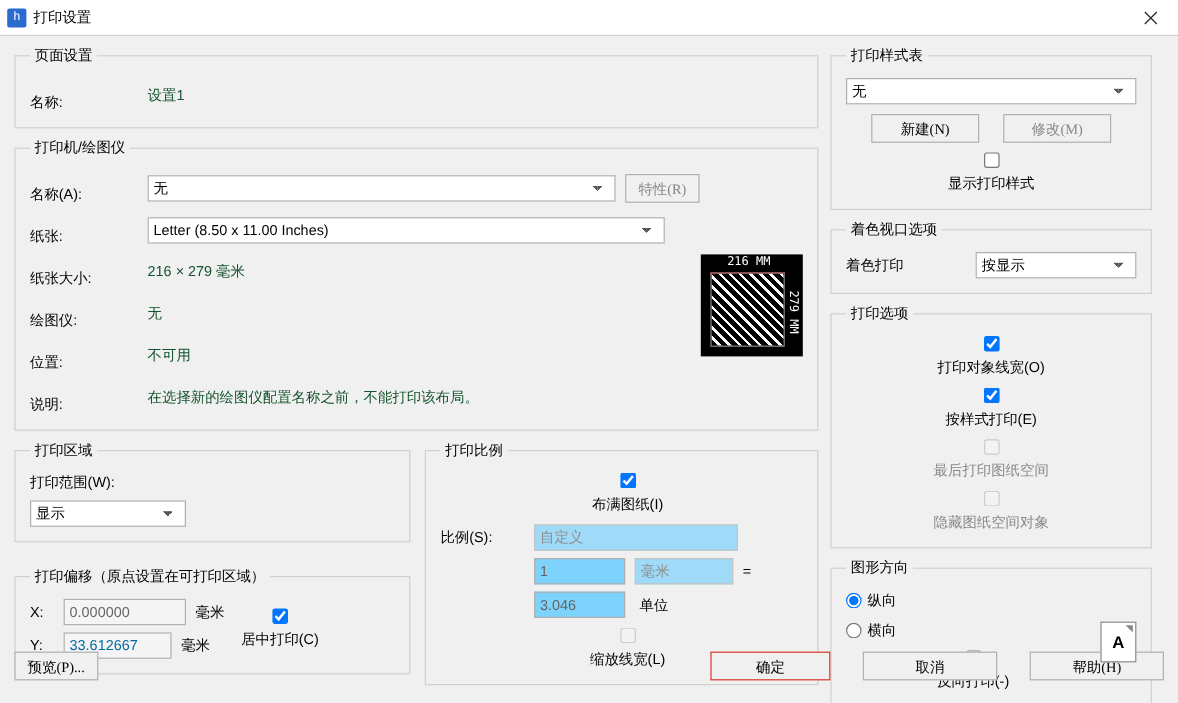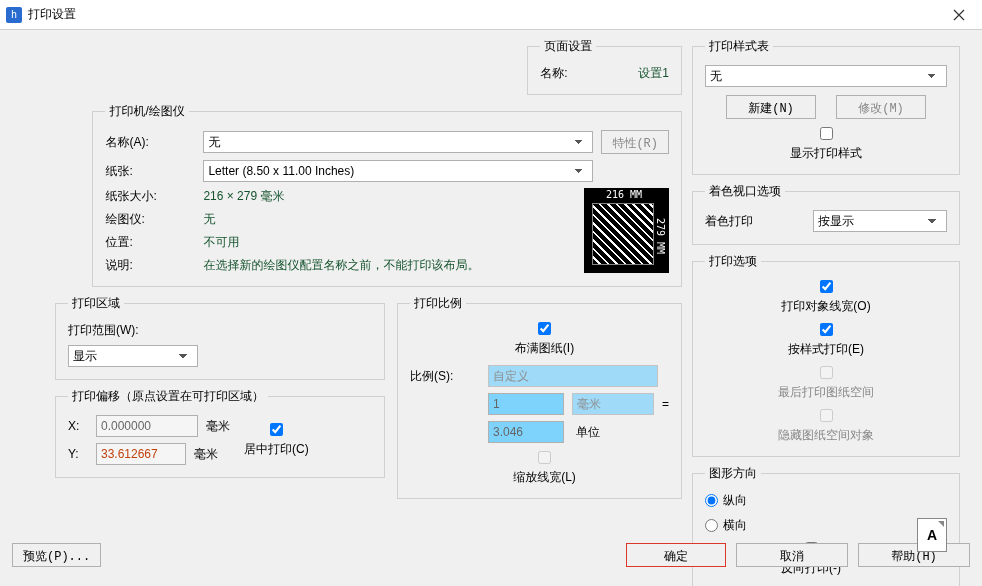--- a/index.html
+++ b/index.html
@@ -41,47 +41,47 @@
     justify-content: center;
     font-size: 14px;
     color: #333;
   }
   .body {
     padding: 8px 12px 10px 12px;
     display: flex;
     gap: 10px;
     height: 510px;
   }
-  .col-left { width: 670px; display: flex; flex-direction: column; gap: 8px; align-items: flex-end; }
+  .col-left { width: 670px; display: flex; flex-direction: column; gap: 8px; }
   .col-right { width: 268px; display: flex; flex-direction: column; gap: 8px; }
   fieldset {
     border: 1px solid #d0d0d0;
     padding: 10px 12px 12px 12px;
     font-size: 12px;
   }
   legend { padding: 0 4px; color: #000; }
   .row { display: flex; align-items: center; gap: 8px; margin-bottom: 6px; }
   .row:last-child { margin-bottom: 0; }
-  .label { width: 90px; }
+  .label { width: 90px; margin-top: 12px; }
   .value { color: #14532d; }
   select, input[type=text] {
     font-family: inherit;
     font-size: 12px;
     padding: 2px 4px;
     border: 1px solid #b0b0b0;
     background: #fff;
     height: 22px;
   }
   select { appearance: none; background-image: linear-gradient(45deg, transparent 50%, #555 50%), linear-gradient(-45deg, transparent 50%, #555 50%);
     background-position: calc(100% - 14px) 8px, calc(100% - 10px) 8px;
     background-size: 4px 4px, 4px 4px;
     background-repeat: no-repeat;
     padding-right: 22px; }
   button {
-    font-family: Liberation Mono, monospace;
+    font-family: Liberation Serif, serif;
     font-size: 12px;
     padding: 4px 10px;
     background: #f0f0f0;
     border: 1px solid #b0b0b0;
     height: 24px;
   }
   button:disabled { color: #888; background: #f0f0f0; }
   input[readonly], select[disabled] { background: #7dd3fc; color: #666; }
   .preview-thumb {
     width: 85px;
@@ -112,21 +112,21 @@
   .checkbox { display: flex; align-items: center; gap: 5px; flex-direction: column; }
   .checkbox input { width: 13px; height: 13px; }
   .radio { display: flex; align-items: center; gap: 5px; }
   .radio input { width: 13px; height: 13px; }
   .two { display: flex; gap: 12px; }
   .bottombar {
     height: 36px;
     display: flex;
     align-items: center;
     padding: 0 12px 6px 12px;
-    gap: 10px;
+    gap: 27px;
   }
   .bottombar .spacer { flex: 1; }
   .btn-primary { border: 1px solid #d9382a; width: 100px; }
   .btn-std { width: 112px; }
   .orient-icon {
     width: 30px; height: 34px; border: 1px solid #888; background: #fff;
     position: relative; display:flex; align-items:center; justify-content:center;
     font-weight: bold; font-size: 14px;
   }
   .orient-icon::after {
@@ -163,21 +163,21 @@
       <legend>打印机/绘图仪</legend>
       <div class="row">
         <div class="label">名称(A):</div>
         <select style="width:390px">
           <option>无</option>
         </select>
         <button disabled="">特性(R)</button>
       </div>
       <div class="row">
         <div class="label">纸张:</div>
-        <select style="width:390px">
+        <select style="width:431px">
           <option>Letter (8.50 x 11.00 Inches)</option>
         </select>
       </div>
       <div style="display:flex; gap:12px; margin-top:6px;">
         <div style="flex:1">
           <div class="row">
             <div class="label">纸张大小:</div>
             <div class="value">216 × 279 毫米</div>
           </div>
           <div class="row">
@@ -196,21 +196,21 @@
         <div class="preview-thumb">
           <div class="toplabel">216 MM</div>
           <div class="sidelabel">279 MM</div>
           <div class="redline"></div>
           <div class="inner"></div>
         </div>
       </div>
     </fieldset>
 
     <div class="two">
-      <div style="width:330px; display:flex; flex-direction:column; gap:8px;">
+      <div style="width:330px; display:flex; flex-direction:column; gap:20px;">
         <fieldset>
           <legend>打印区域</legend>
           <div class="row">
             <div>打印范围(W):</div>
           </div>
           <select style="width:130px">
             <option>显示</option>
           </select>
         </fieldset>
 
@@ -218,21 +218,21 @@
           <legend>打印偏移（原点设置在可打印区域）</legend>
           <div style="display:flex; gap:14px; align-items:center;">
             <div>
               <div class="row">
                 <div style="width:20px">X:</div>
                 <input type="text" style="width: 102px; background: rgb(245, 245, 245); color: rgb(102, 102, 102);" readonly="" value="0.000000">
                 <span>毫米</span>
               </div>
               <div class="row">
                 <div style="width:20px">Y:</div>
-                <input type="text" style="width: 90px; background: rgb(245, 245, 245); color: #c2410c;" readonly="" value="33.612667">
+                <input type="text" style="width: 90px; background: rgb(245, 245, 245); color: #0369a1;" readonly="" value="33.612667">
                 <span>毫米</span>
               </div>
             </div>
             <label class="checkbox">
               <input type="checkbox" checked="" style="">
               <span>居中打印(C)</span>
             </label>
           </div>
         </fieldset>
       </div>

